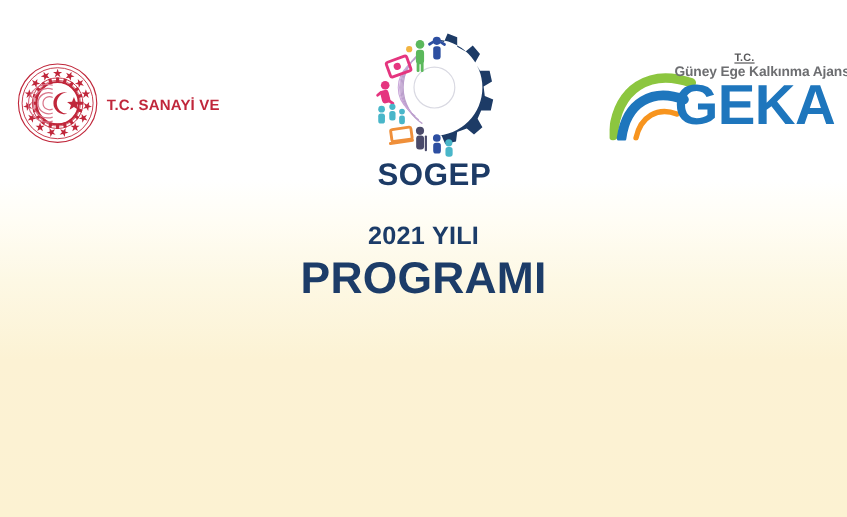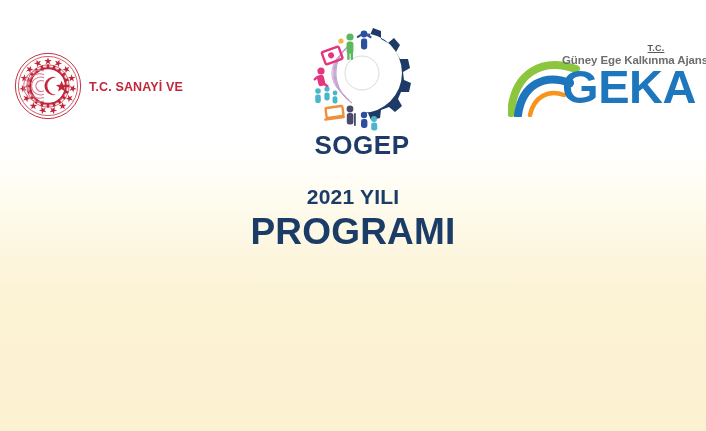--- a/index.html
+++ b/index.html
@@ -96,21 +96,21 @@
     left: 0;
     top: 12px;
     width: 92px;
     height: 62px;
   }
   .geka-tc {
     position: absolute;
     left: 104px;
     top: 0px;
     width: 88px;
-    text-align: center;
+    text-align: left;
     color: #58585a;
     font-size: 9px;
     font-weight: bold;
     letter-spacing: 0.2px;
     text-decoration: underline;
   }
   .geka-sub {
     position: absolute;
     left: 54px;
     top: 11px;

